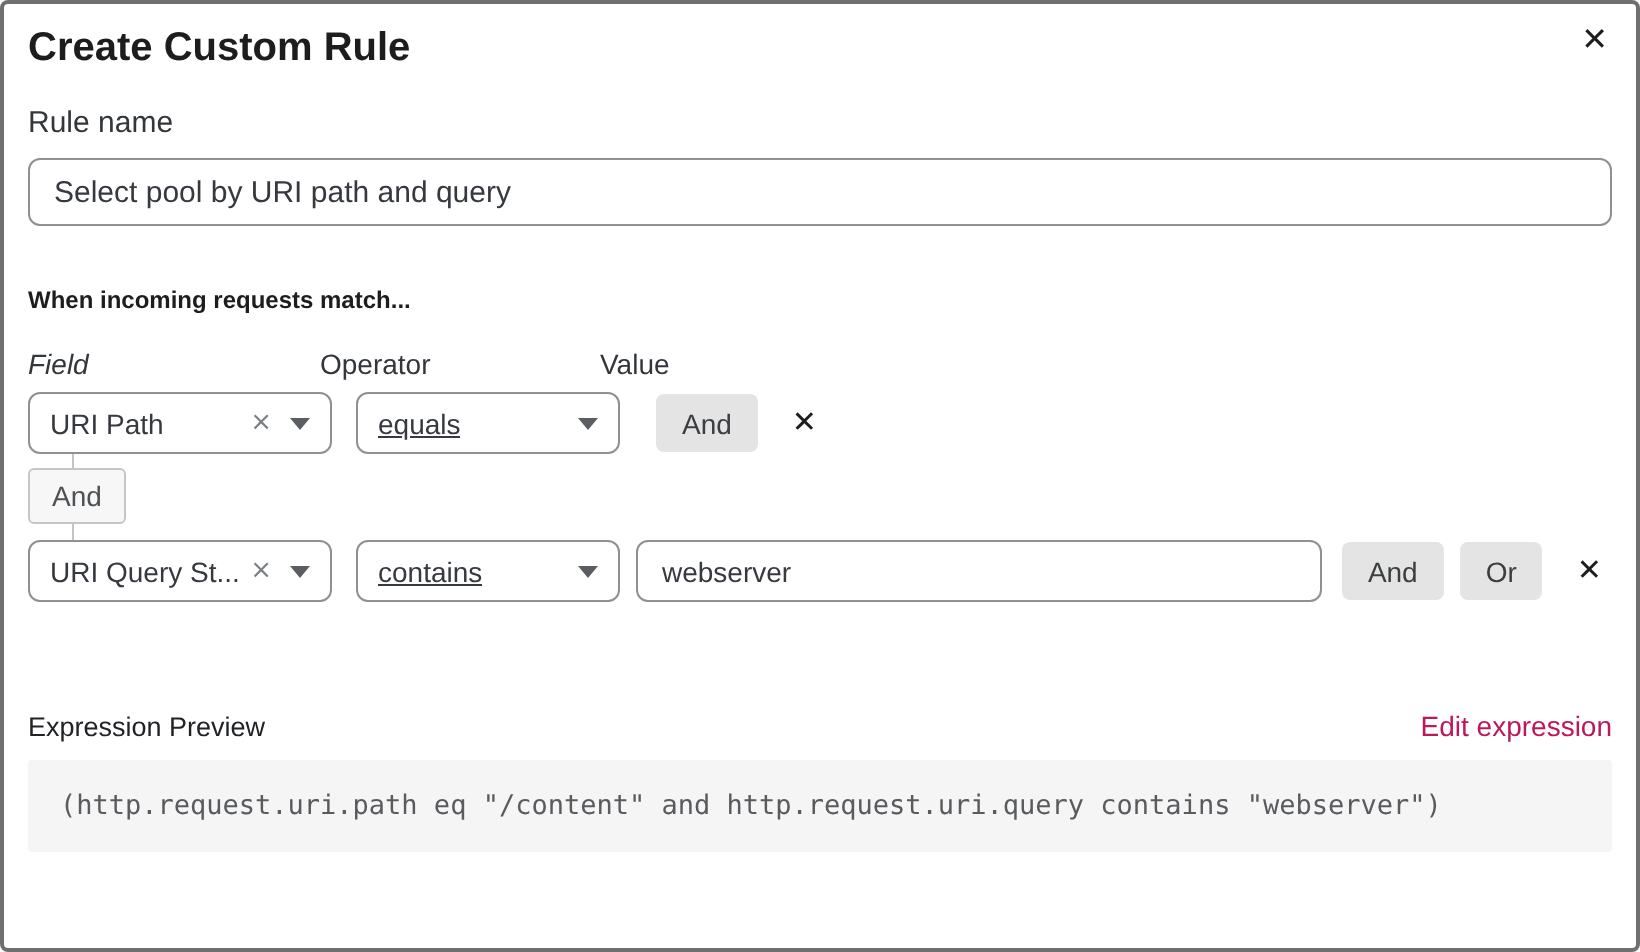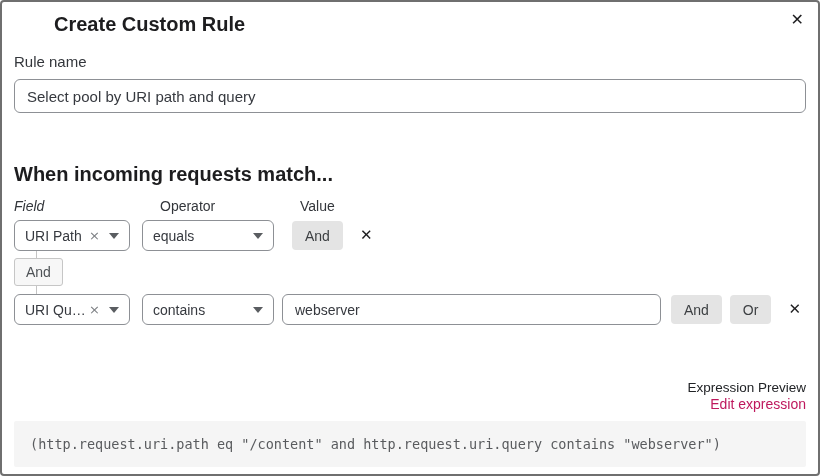--- a/index.html
+++ b/index.html
@@ -21,55 +21,54 @@
   .close-btn {
     position:absolute; top:8px; right:12px;
     font-size:16px; cursor:pointer; padding:2px;
     background:none; border:none;
   }
 
   .title {
     margin-top:10px;
     font-size:20px; font-weight:700; color:#1d1d1f;
     line-height:24px;
-    margin-left:40px;
   }
 
   .field-label { margin-top:17px; font-size:15px; color:#33363b; line-height:17px; }
   .helper-text { margin-top:5px; font-size:14px; color:#9b9da0; line-height:16px; }
 
   .text-input {
     display:block; width:100%; height:30px;
     margin-top:9px;
     border:1px solid #8d9095; border-radius:6px;
     padding:16px 12px;
     font-family:"Liberation Sans", sans-serif;
     font-size:15px; color:#36393f;
     background:#fff; outline:none;
   }
 
   .section-heading {
-    margin-top:52px;
-    font-size:20px; font-weight:700; color:#1d1d1f; line-height:18px;
+    margin-top:28px;
+    font-size:12px; font-weight:700; color:#1d1d1f; line-height:18px;
   }
 
   .col-labels { display:flex; margin-top:15px; font-size:14px; color:#33363b; line-height:16px; }
   .col-labels .c1 { width:146px;font-style:italic; }
   .col-labels .c2 { width:140px; }
 
   .cond-row { display:flex; align-items:center; margin-top:6px; height:31px; }
 
   .select {
     height:31px; border:1px solid #8d9095; border-radius:6px;
     display:flex; align-items:center;
     padding:0 10px; background:#fff; cursor:pointer;
     font-size:14px; color:#36393f;
   }
-  .select.field-sel { width:116px; margin-right:12px; }
-  .select.op-sel    { width:132px; margin-right:8px; }
+  .select.field-sel { width:152px; margin-right:12px; }
+  .select.op-sel    { width:132px; margin-right:8px;text-decoration:underline; }
   .select .sel-text { white-space:nowrap; overflow:hidden; text-overflow:ellipsis; }
   .select .clear-x {
     margin-left:auto; font-size:13px; color:#7c7f83;
     font-family:"DejaVu Sans", sans-serif; cursor:pointer; line-height:1;
   }
   .caret {
     width:0; height:0; margin-left:9px; flex:none;
     border-left:5px solid transparent; border-right:5px solid transparent;
     border-top:6px solid #5a5d61;
   }
@@ -103,21 +102,20 @@
   }
   .connector .chip {
     position:absolute; top:7px; left:0;
     background:#f7f7f7; border:1px solid #c6c6c6; border-radius:3px;
     padding:5px 11px; font-size:14px; color:#4e5256; line-height:16px;
   }
 
   .preview-header {
     display:flex; justify-content:space-between; align-items:flex-end;
     margin-top:54px;
-    flex-direction:column;
   }
   .preview-label { font-size:13.5px; color:#212326; line-height:17px; }
   .edit-link { font-size:14px; color:#be185d; text-decoration:none; line-height:17px; cursor:pointer; }
 
   .code-block {
     margin-top:8px; height:46px;
     background:#f5f5f5; border-radius:2px;
     padding:16px;
     font-family:"DejaVu Sans Mono", "Liberation Mono", monospace;
     font-size:13.5px; color:#595b5e; line-height:14px;

